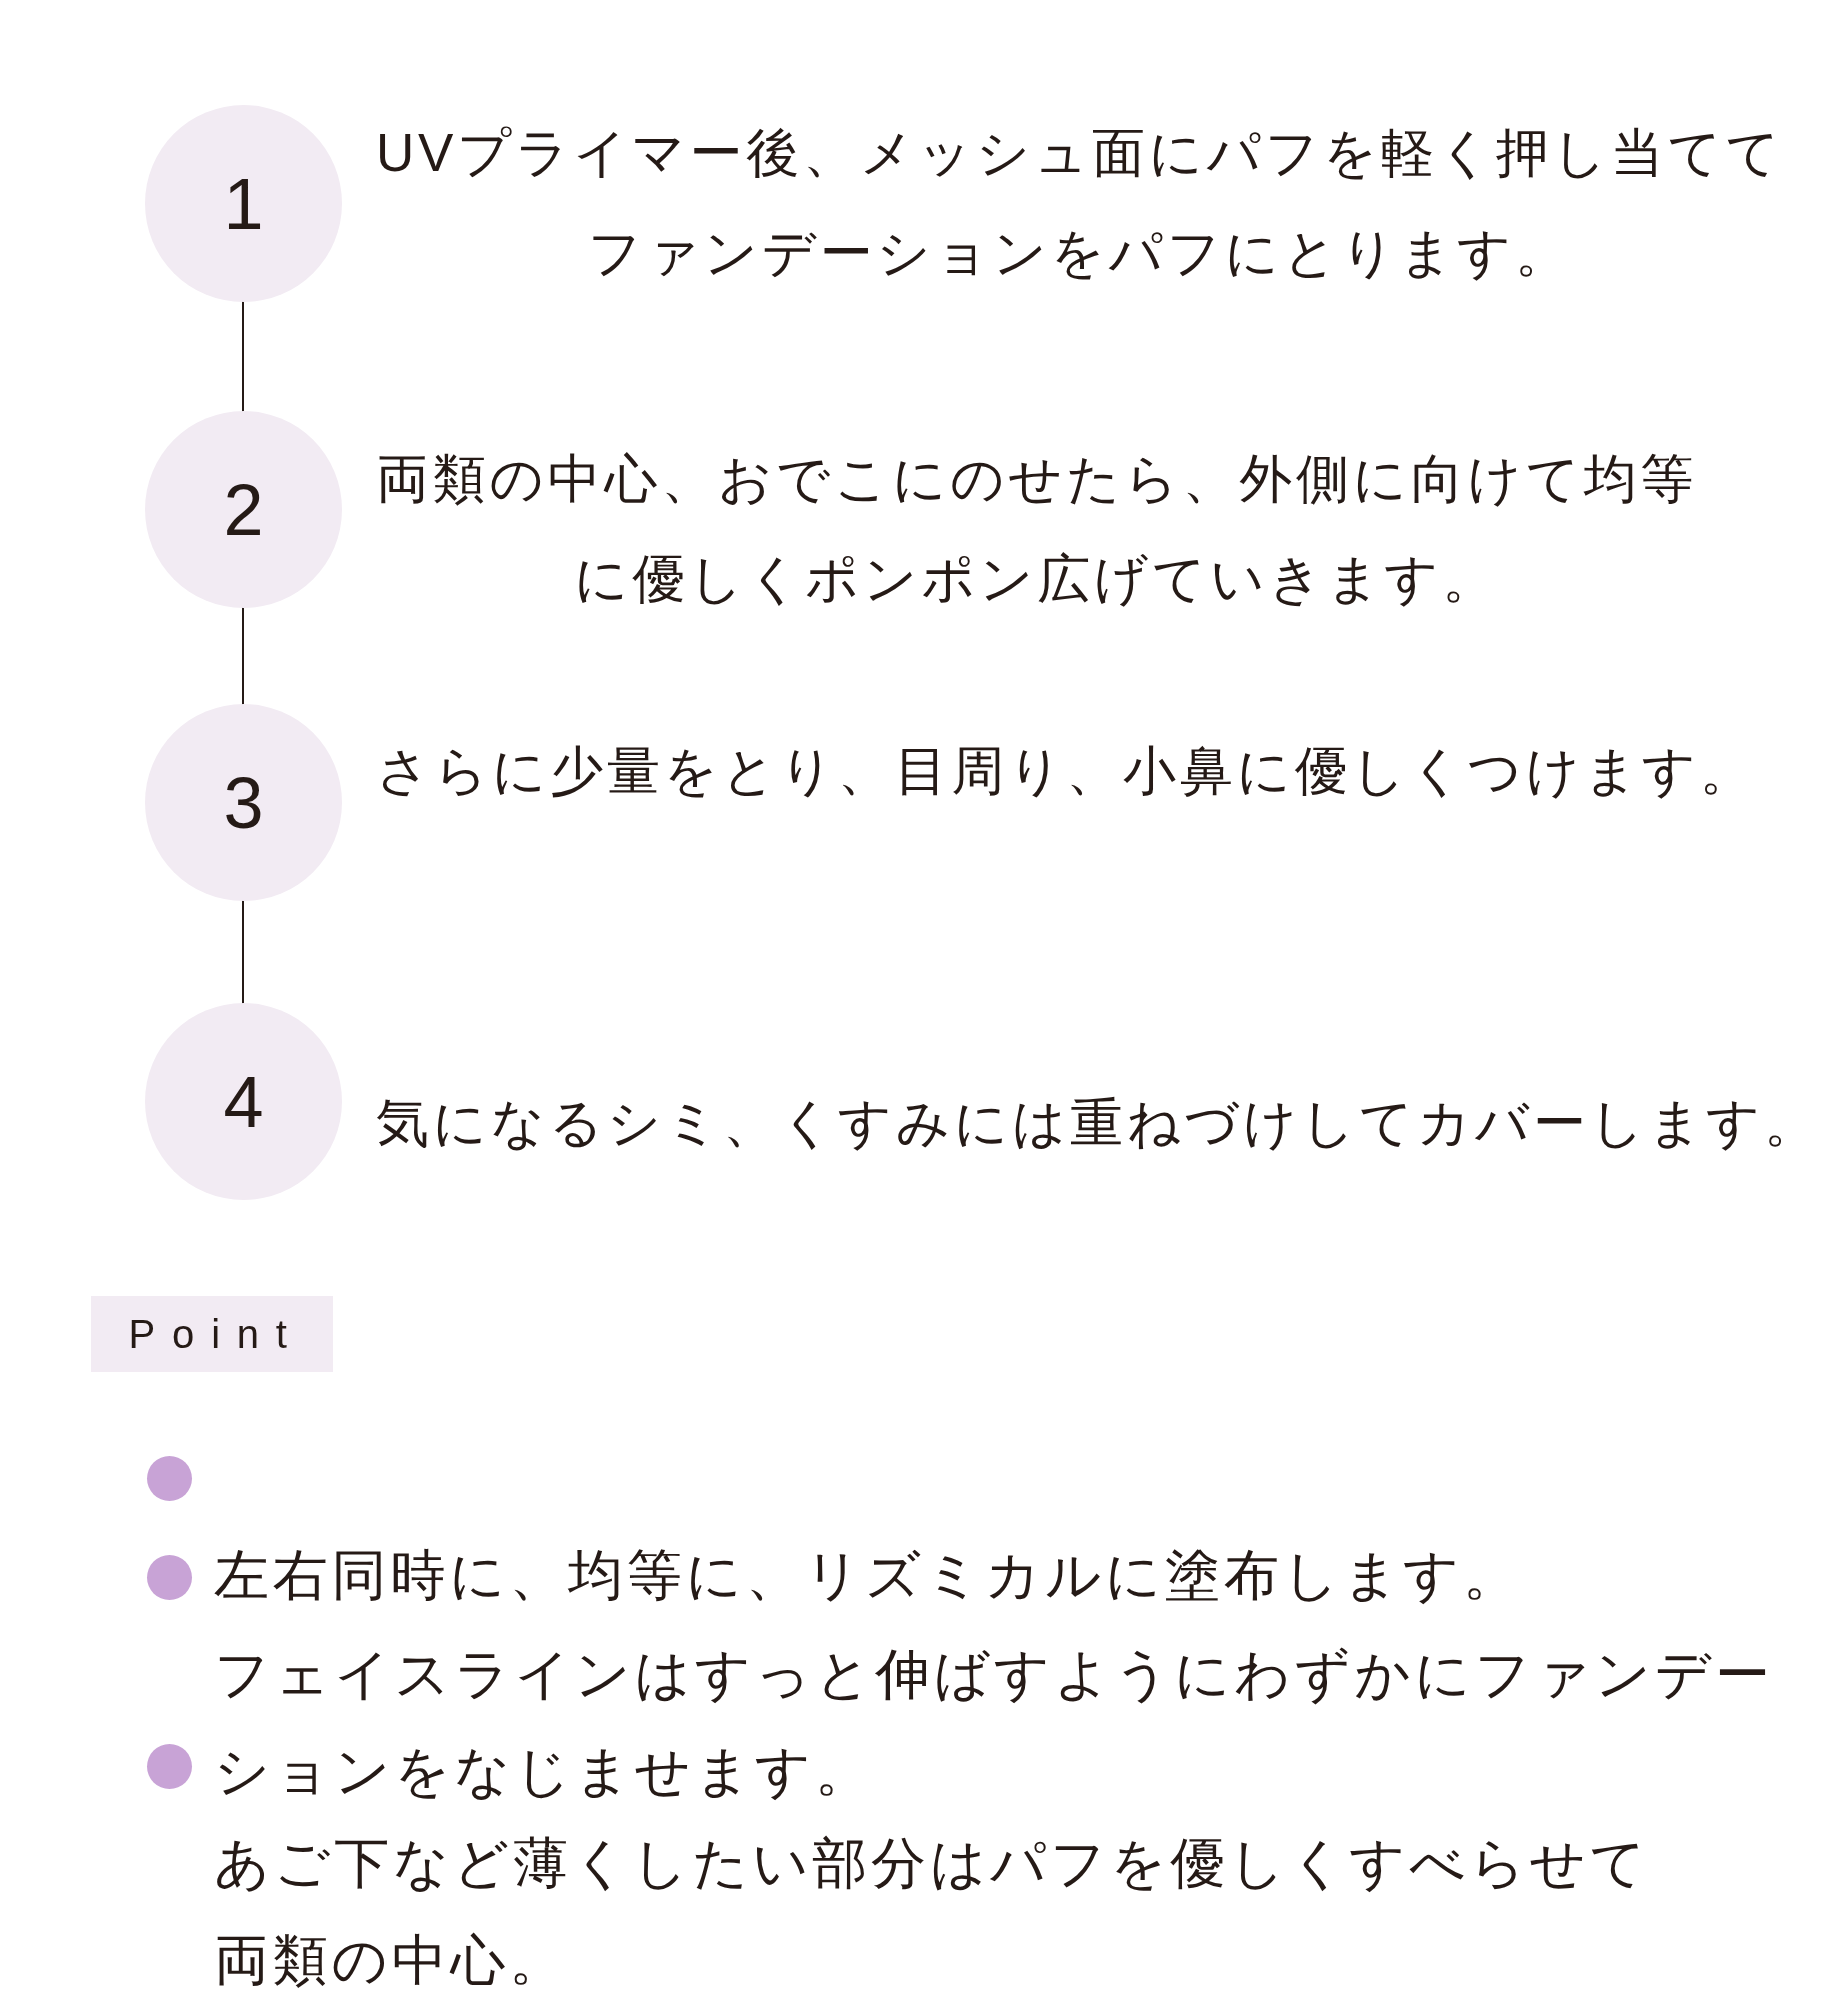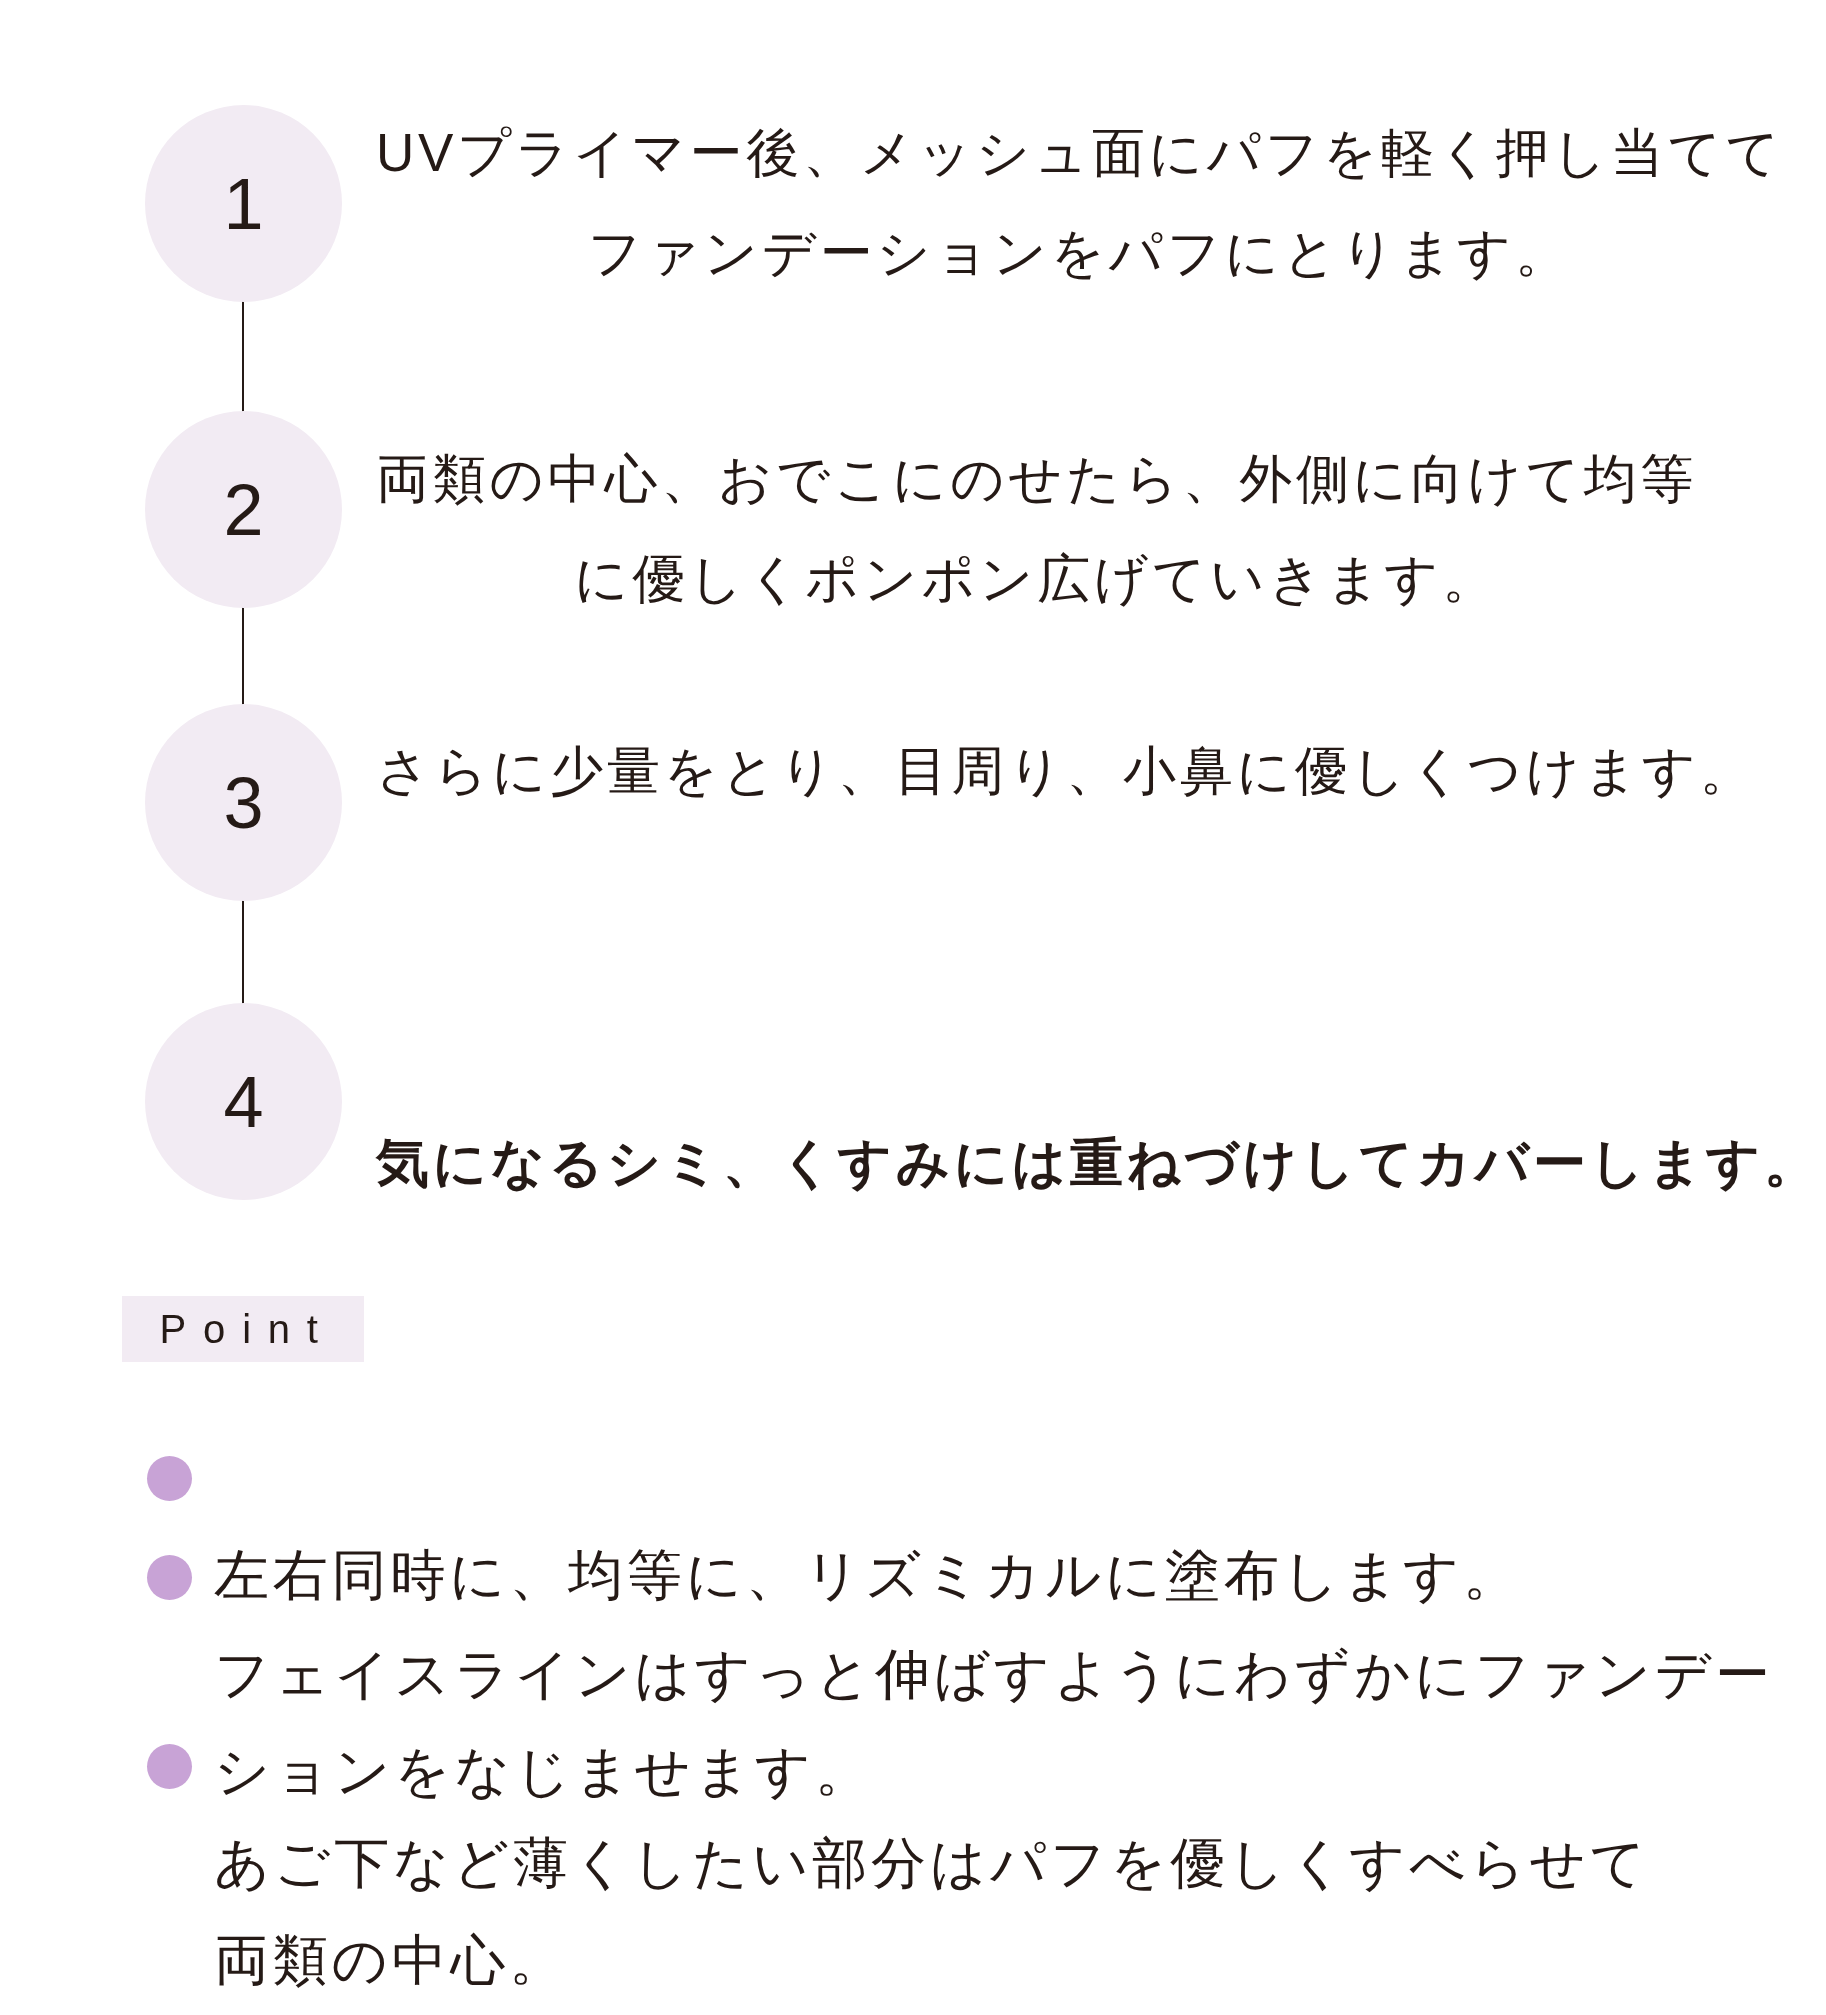--- a/index.html
+++ b/index.html
@@ -63,29 +63,29 @@
     font-size: 53px;
     line-height: 100px;
     letter-spacing: 3.8px;
     white-space: pre-line;
     color: var(--ink);
     text-align: center;
   }
   .step-text.t1 { top: 103px; }
   .step-text.t2 { top: 429px; }
   .step-text.t3 { top: 721px; }
-  .step-text.t4 { top: 1113px; font-weight: bold; }
+  .step-text.t4 { top: 1073px; }
 
   
   .point-label {
     position: absolute;
-    left: 122px;
+    left: 91px;
     top: 1296px;
     width: 242px;
-    height: 66px;
+    height: 76px;
     background: var(--accent-bg);
     display: flex;
     align-items: center;
     justify-content: center;
     font-size: 40px;
     letter-spacing: 0.42em;
     text-indent: 0.21em;
     color: var(--ink);
   }
 

